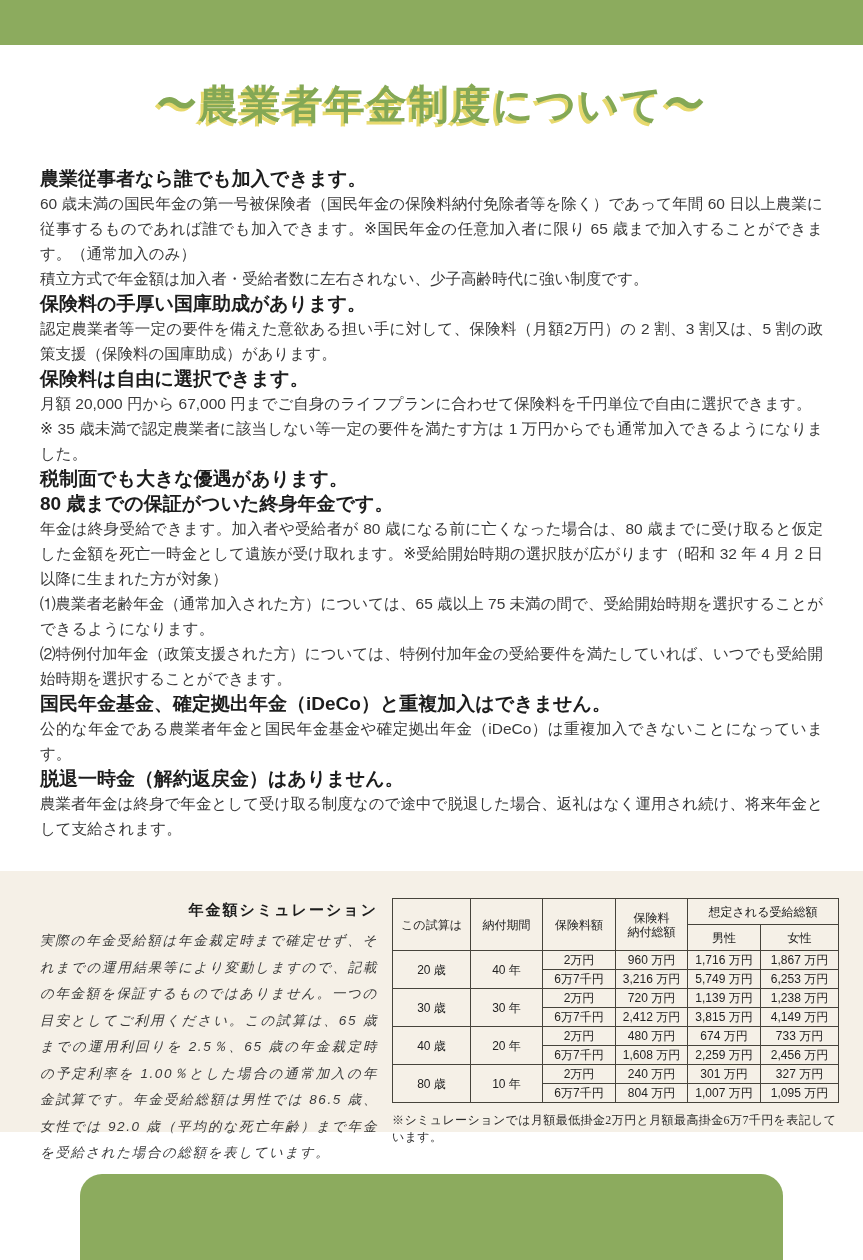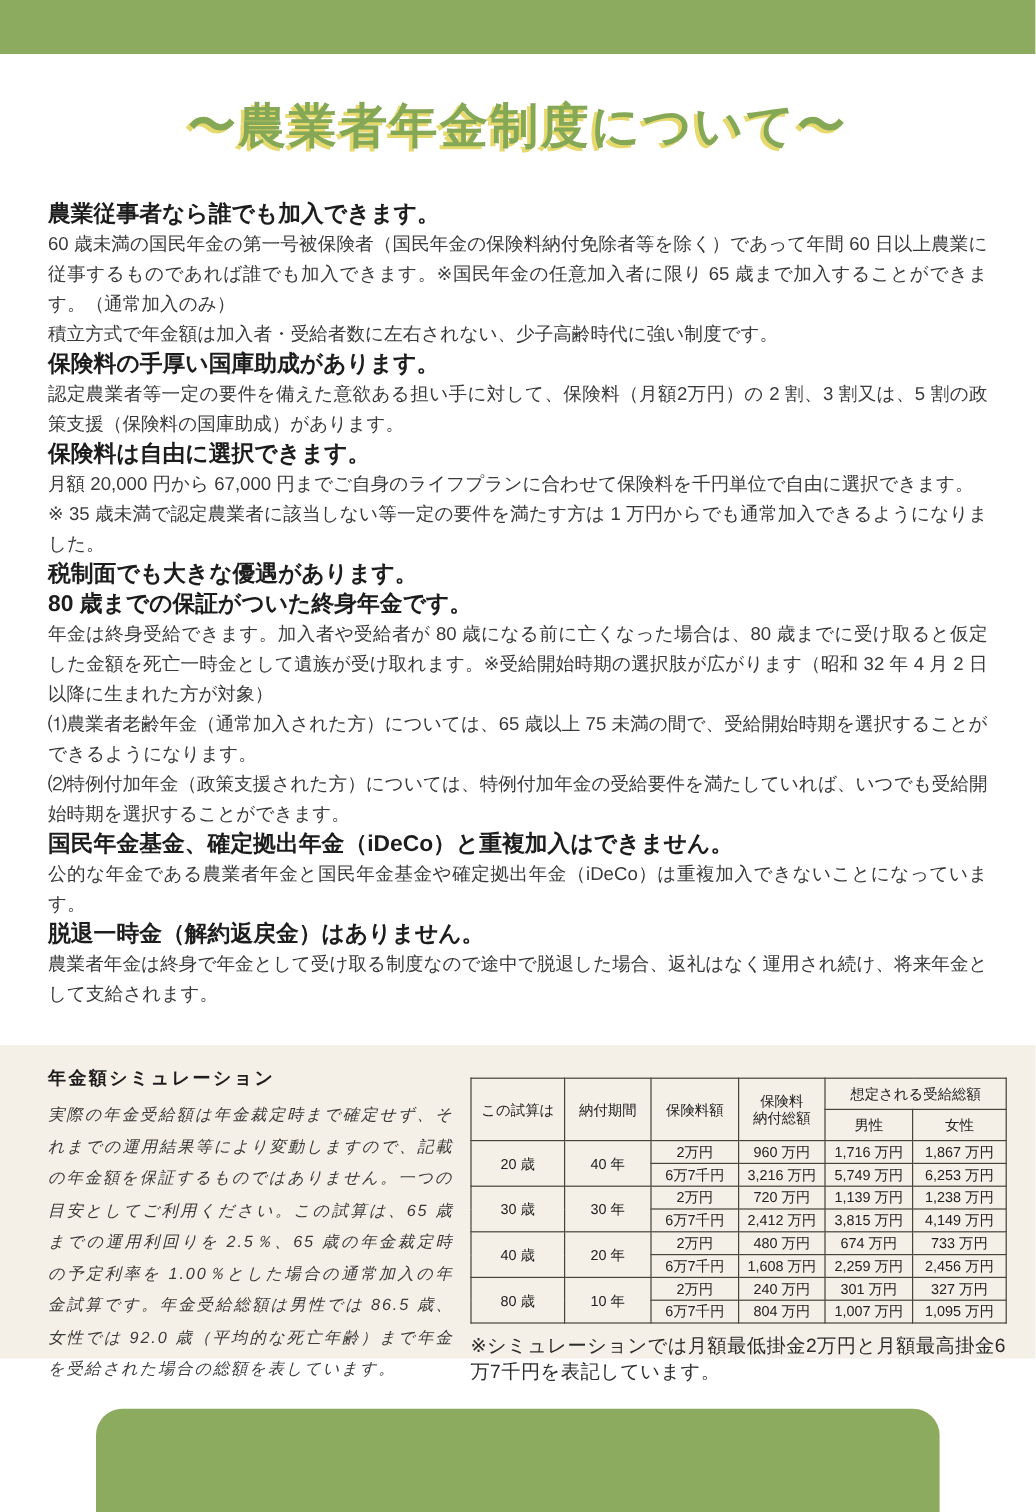--- a/index.html
+++ b/index.html
@@ -15,33 +15,33 @@
     color:#84a855;text-shadow:-3px 3px 0 #e7d96d;
   }
   .body-text{margin:34px 40px 0;font-size:15.5px;line-height:25px;text-align:justify;}
   .body-text h2{font-size:19px;line-height:25px;margin:0;color:#1d1d1d;font-weight:bold;}
   .body-text p{margin:0;color:#3a3a3a;}
   .sim-band{
     margin-top:30px;background:#f5f0e7;height:261px;box-sizing:border-box;
     padding:18px 25px 0 40px;display:flex;gap:14px;
   }
   .sim-left{width:338px;flex:none;}
-  .sim-left h3{margin:0 0 8px;font-size:15px;color:#1d1d1d;letter-spacing:2px;}
+  .sim-left h3{margin:12px 0 8px;font-size:15px;color:#1d1d1d;letter-spacing:2px;text-align:right;}
   .sim-left p{margin:0;font-size:13.5px;line-height:26.5px;letter-spacing:1.6px;text-align:justify;color:#3a3a3a;font-style:italic;}
   .sim-right{flex:1;padding-top:9px;}
   table.sim{width:100%;border-collapse:collapse;table-layout:fixed;font-size:12px;color:#222;}
   table.sim th,table.sim td{
     border:1px solid #46433b;text-align:center;vertical-align:middle;
     padding:1px 2px;line-height:14px;font-weight:normal;height:16px;
     overflow:hidden;white-space:nowrap;
   }
   table.sim thead th{height:23px;}
   col.c-age{width:78px;}col.c-per{width:72px;}col.c-prem{width:73px;}
   col.c-tot{width:72px;}col.c-m{width:73px;}col.c-f{width:78px;}
-  .sim-note{margin-top:9px;font-size:16px;letter-spacing:0.4px;color:#2c2c2c;}
+  .sim-note{margin-top:9px;font-size:12px;letter-spacing:0.4px;color:#2c2c2c;font-family:Liberation Serif, serif;}
   .contact-box{
     width:703px;margin:42px auto 0;box-sizing:border-box;height:112px;
     background:#8cab5e;border-radius:22px;color:#fff;text-align:center;
     padding-top:21px;font-weight:bold;
   }
 </style>
 </head>
 <body>
 
 <div class="top-bar"></div>

